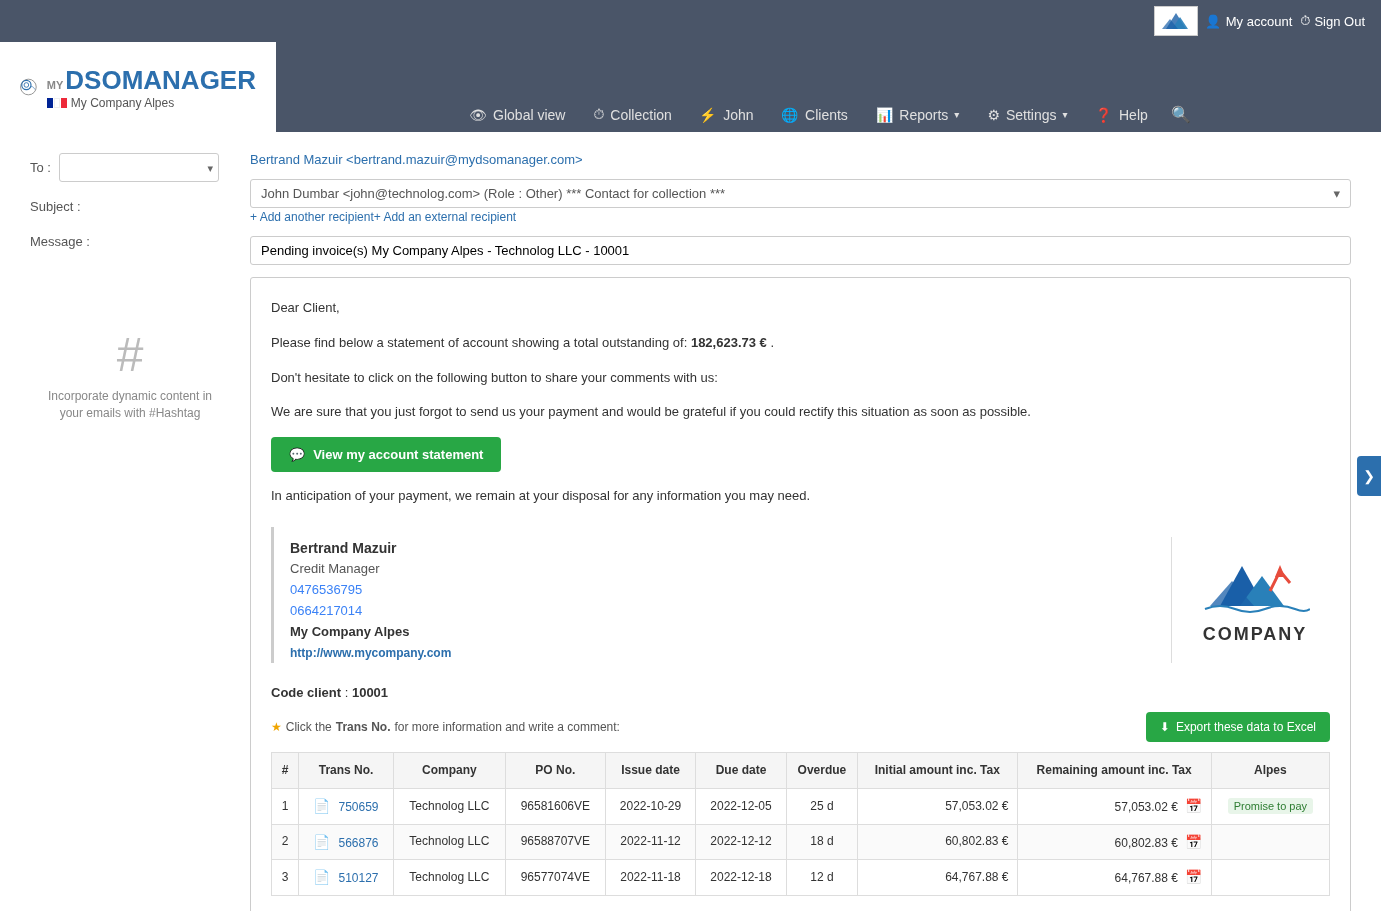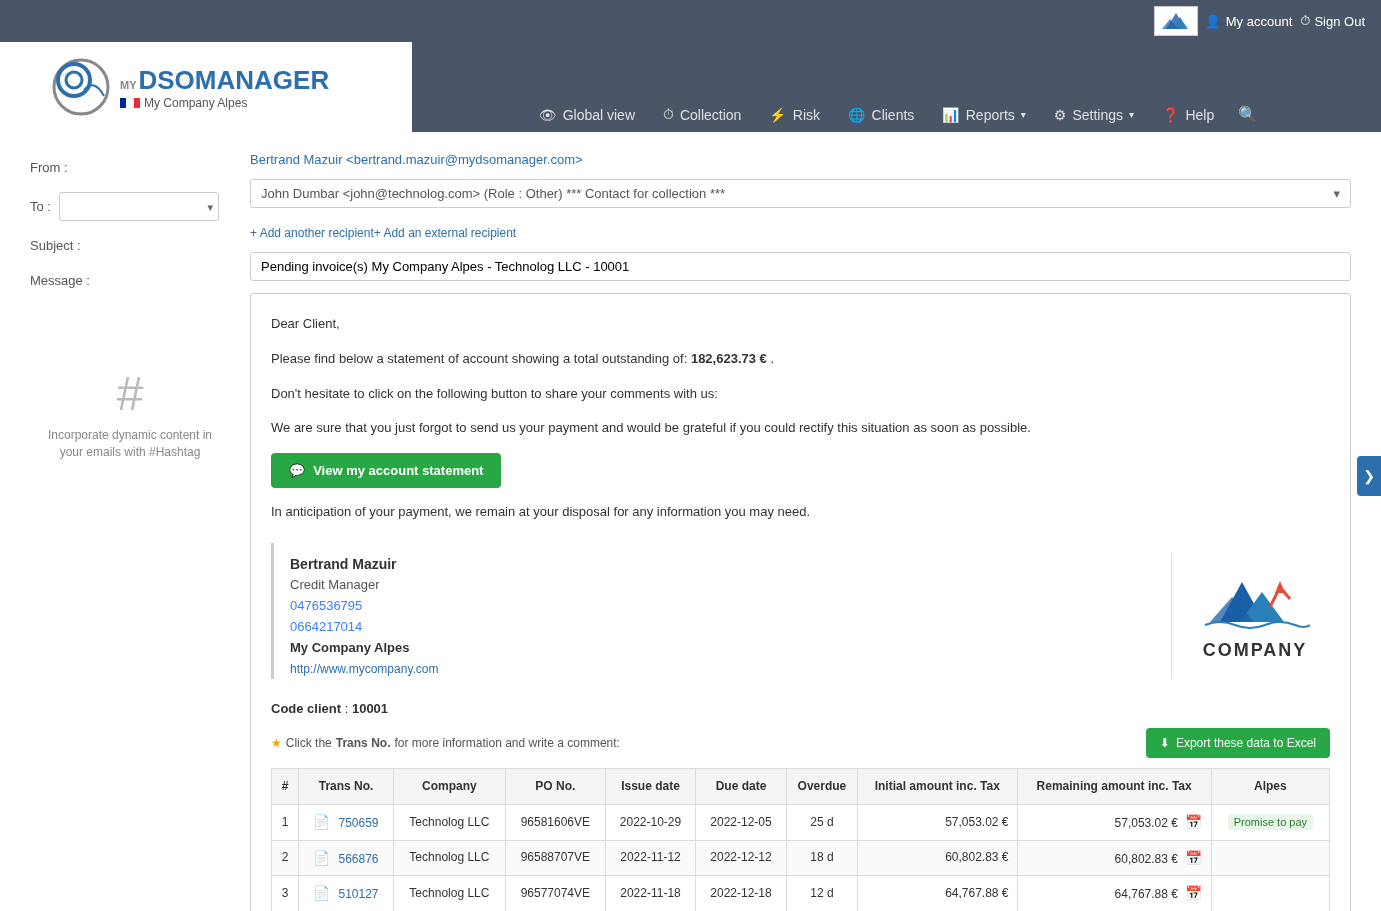--- a/index.html
+++ b/index.html
@@ -23,23 +23,22 @@
     }
     .account-logo-text { font-size: 9px; color: #333; text-align: center; line-height: 1.1; }
     .top-header a { color: #fff; text-decoration: none; font-size: 13px; display: flex; align-items: center; gap: 4px; }
 
     
     .logo-bar {
       background: linear-gradient(to right, #fff 0%, #fff 23%, #4a5568 23%, #4a5568 100%);
       display: flex; align-items: stretch; height: 90px;
     }
     .logo-section {
-      background: #fff; width: 380px; display: flex; align-items: center; padding: 10px 20px;
+      background: #fff; width: 276px; display: flex; align-items: center; padding: 10px 20px;
       flex-shrink: 0;
-      margin-left: 32px;
     }
     .logo-text-area { margin-left: 10px; }
     .logo-subtitle { color: #555; font-size: 12px; display: flex; align-items: center; gap: 4px; }
 
     .nav-section {
       flex: 1; background: #4a5568; display: flex; align-items: flex-end; padding-bottom: 0;
     }
     .nav-menu {
       display: flex; align-items: center; gap: 4px; padding: 0 10px; width: 100%;
       justify-content: center;
@@ -119,21 +118,21 @@
 
     .signature-block {
       display: flex; margin-top: 20px; padding-top: 10px;
       border-left: 3px solid #ccc; padding-left: 16px;
     }
     .sig-info { flex: 1; }
     .sig-name { font-weight: bold; font-size: 14px; color: #333; }
     .sig-role { color: #555; font-size: 13px; }
     .sig-phone { color: #3b82f6; font-size: 13px; }
     .sig-company-name { font-weight: bold; color: #333; font-size: 13px; }
-    .sig-link { color: #2c6fad; font-size: 12px; text-decoration: none; }
+    .sig-link { color: #2c6fad; font-size: 12px; text-decoration: none; font-weight: bold; }
     .sig-divider { width: 1px; background: #ddd; margin: 0 8px; }
     .sig-logo-area {
       display: flex; flex-direction: column; align-items: center; justify-content: center;
       padding: 10px 20px;
     }
     .company-text { font-size: 18px; font-weight: bold; color: #333; letter-spacing: 2px; margin-top: 4px; }
 
     
     .table-section { margin-top: 20px; }
     .code-client { font-size: 13px; margin-bottom: 8px; }
@@ -236,21 +235,21 @@
       <a class="nav-item">
         <span>👁</span>
         <span>Global view</span>
       </a>
       <a class="nav-item">
         <span>⏱</span>
         <span>Collection</span>
       </a>
       <a class="nav-item">
         <span>⚡</span>
-        <span>Risk</span>
+        <span>John</span>
       </a>
       <a class="nav-item">
         <span>🌐</span>
         <span>Clients</span>
       </a>
       <a class="nav-item">
         <span>📊</span>
         <span>Reports</span>
         <span style="font-size:10px;">▾</span>
       </a>
@@ -265,23 +264,20 @@
       </a>
       <span class="nav-search">🔍</span>
     </nav>
   </div>
 </div>
 
 <div class="main-content">
 
   <div class="left-sidebar">
 
-    <div style="display:flex; align-items:center; gap:8px; margin-bottom:8px;">
-      <span class="form-label">From :</span>
-    </div>
 
     <div style="display:flex; align-items:center; gap:8px; margin-bottom:8px;">
       <span class="form-label" style="white-space:nowrap;">To :</span>
       <div class="select-wrapper">
         <select class="select-field">
           <option></option>
         </select>
         <span class="select-arrow">▾</span>
       </div>
     </div>
@@ -299,21 +295,21 @@
       <div class="hashtag-text">Incorporate dynamic content in your emails with #Hashtag</div>
     </div>
   </div>
 
   <div class="email-area">
 
     <div class="from-line">
       <span class="from-value">Bertrand Mazuir &lt;bertrand.mazuir@mydsomanager.com&gt;</span>
     </div>
 
-    <div style="margin-bottom:18px;">
+    <div style="margin-bottom:2px;">
       <div style="border:1px solid #ccc; border-radius:3px; padding:6px 10px; display:flex; align-items:center; justify-content:space-between;">
         <span style="color:#555; font-size:13px;">John Dumbar &lt;john@technolog.com&gt; (Role : Other)  *** Contact for collection ***</span>
         <span style="color:#666; cursor:pointer;">▾</span>
       </div>
     </div>
 
     <div class="recipients-line">
       <a class="add-recipient-link">+ Add another recipient</a>
       <a class="add-recipient-link">+ Add an external recipient</a>
     </div>

